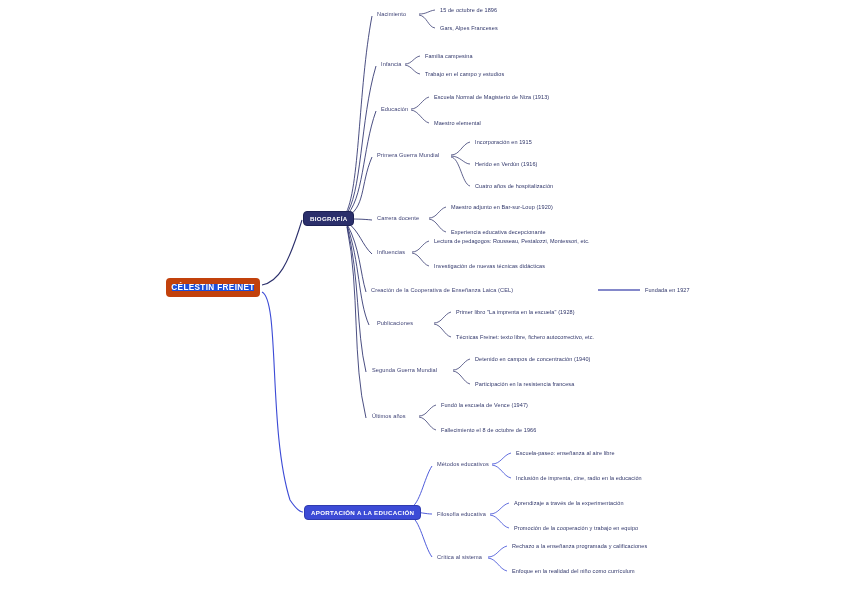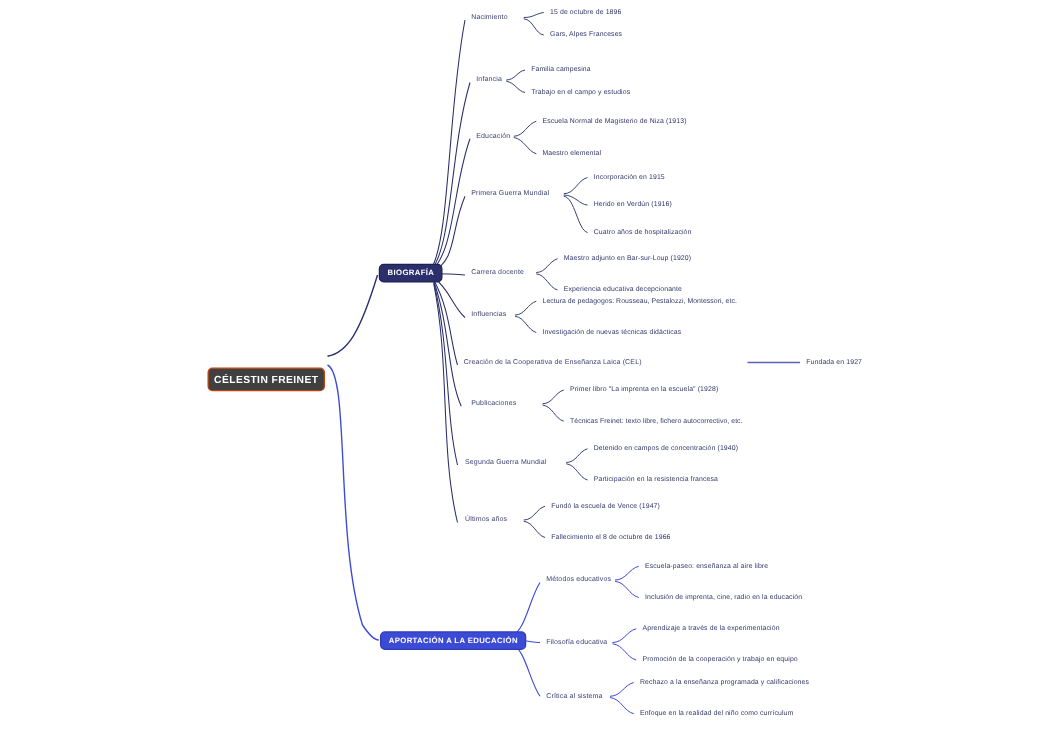--- a/index.html
+++ b/index.html
@@ -25,33 +25,32 @@
     pointer-events: none;
   }
 
   
   .root-node {
     position: absolute;
     left: 166px;
     top: 278px;
     width: 94px;
     height: 19px;
-    background: #404040;
-    border: 1px solid #c2410c;
+    background: #1d4ed8;
+    border: 6px solid #c2410c;
     border-radius: 4px;
     color: #ffffff;
     font-size: 8.2px;
     font-weight: bold;
     letter-spacing: .35px;
     display: flex;
     align-items: center;
     justify-content: center;
     box-sizing: border-box;
     white-space: nowrap;
-    margin-top: 16px;
   }
 
   
   .main-node {
     position: absolute;
     height: 15px;
     border-radius: 4px;
     color: #ffffff;
     font-size: 6.2px;
     font-weight: bold;

